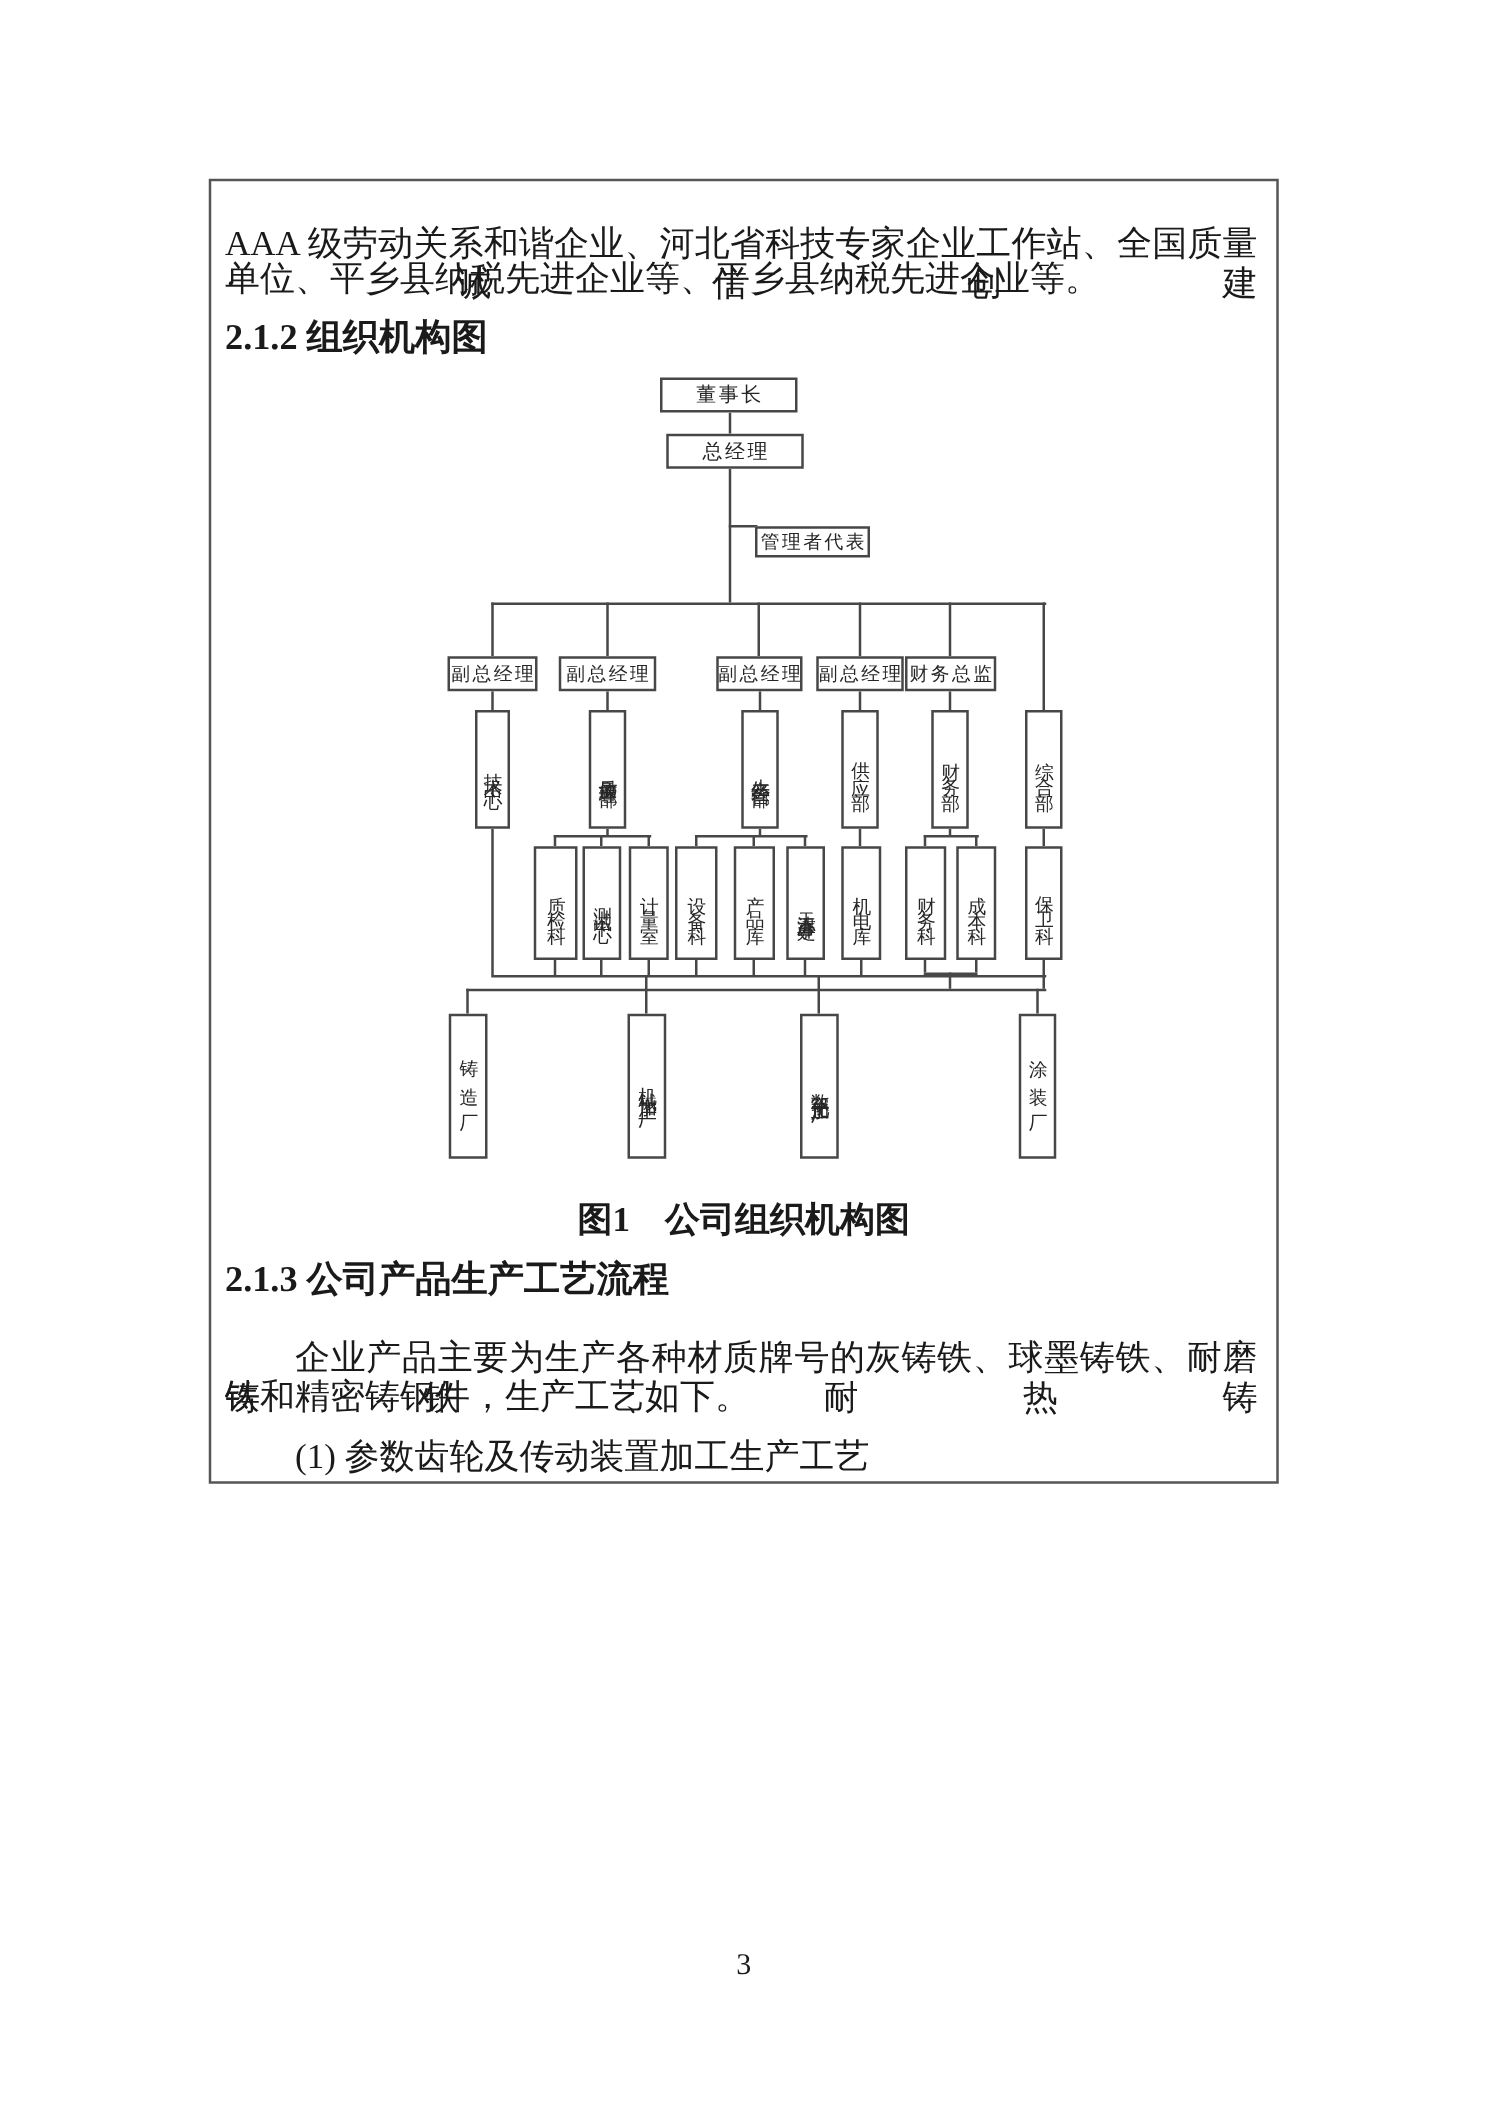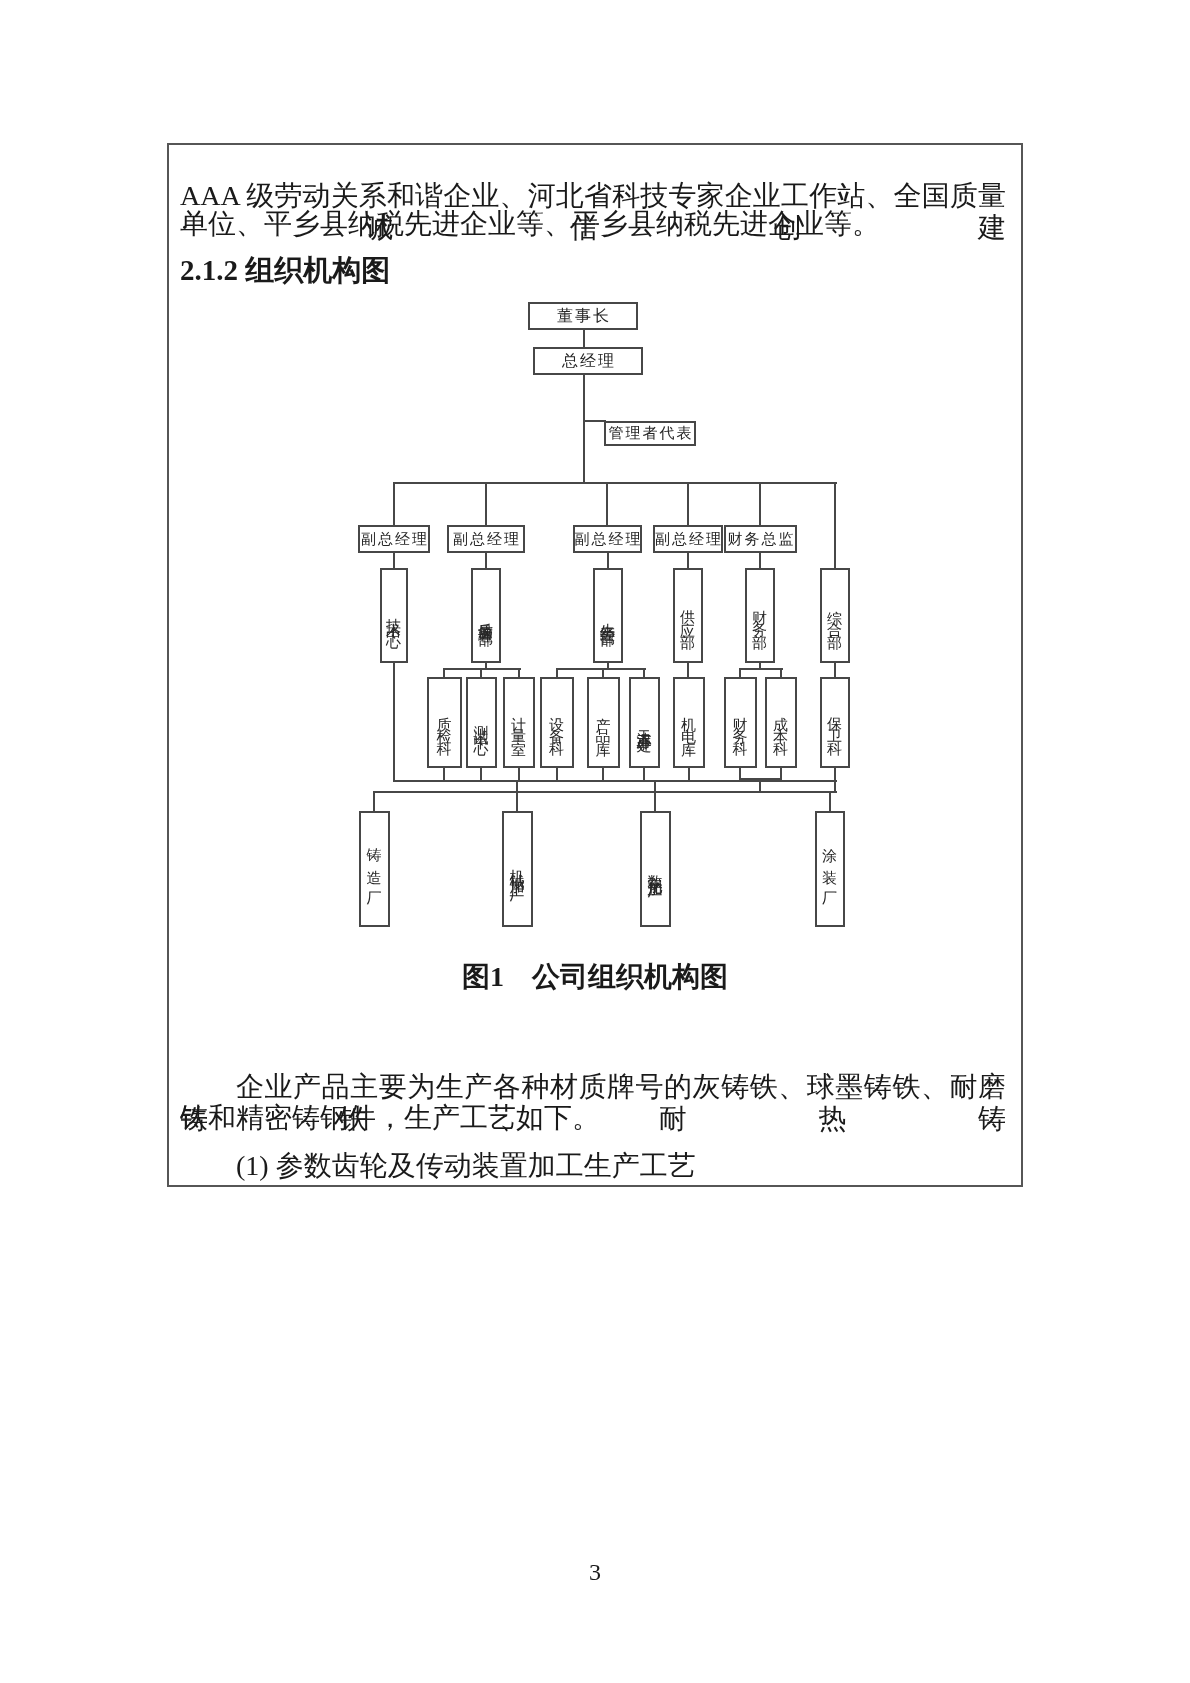--- a/index.html
+++ b/index.html
@@ -183,20 +183,21 @@
     </div>
   <div class="obox vbox" style="left:640px;top:811px;width:31px;height:116px;">
     <span class="vt ls2">数字化加工厂</span>
     </div>
   <div class="obox vbox" style="left:815px;top:811px;width:30px;height:116px;">
     <span class="vt ls22">涂装厂</span>
     </div>
 
   <div class="txt bold center" style="left:167px;top:961px;width:856px;">图1　公司组织机构图</div>
 
+  <div class="txt bold" style="left:180px;top:1008px;font-size:29px;">2.1.3 公司产品生产工艺流程</div>
 
   <div class="txt wrapline just" style="left:180px;top:1055px;width:826px;text-indent:2em;">企业产品主要为生产各种材质牌号的灰铸铁、球墨铸铁、耐磨铸铁、耐热铸</div>
   <div class="txt" style="left:180px;top:1102px;">铁和精密铸钢件，生产工艺如下。</div>
 
   <div class="txt" style="left:180px;top:1150px;text-indent:56px;">(1) 参数齿轮及传动装置加工生产工艺</div>
 
   <div class="txt pagenum center" style="left:0;top:1556px;width:1190px;">3</div>
 
 </div>
 

